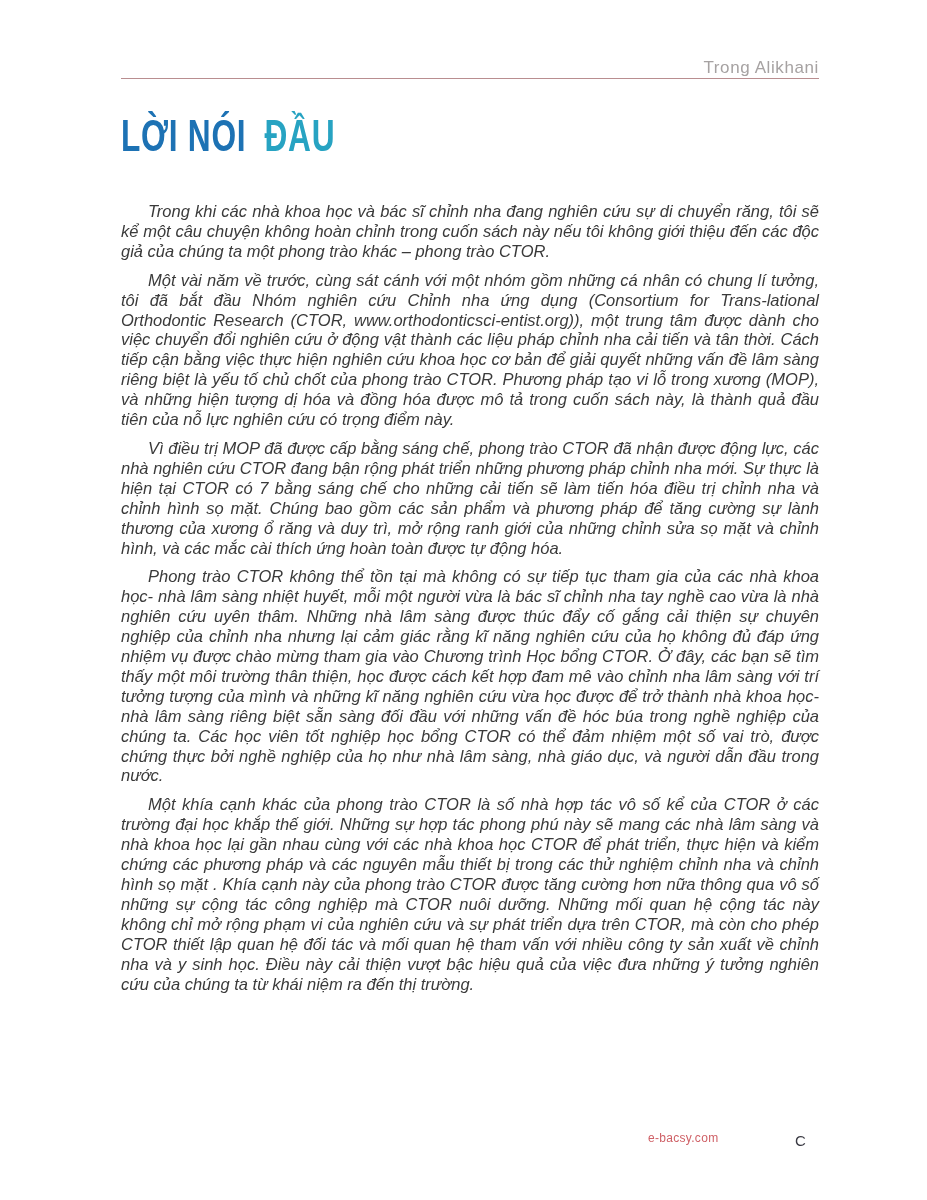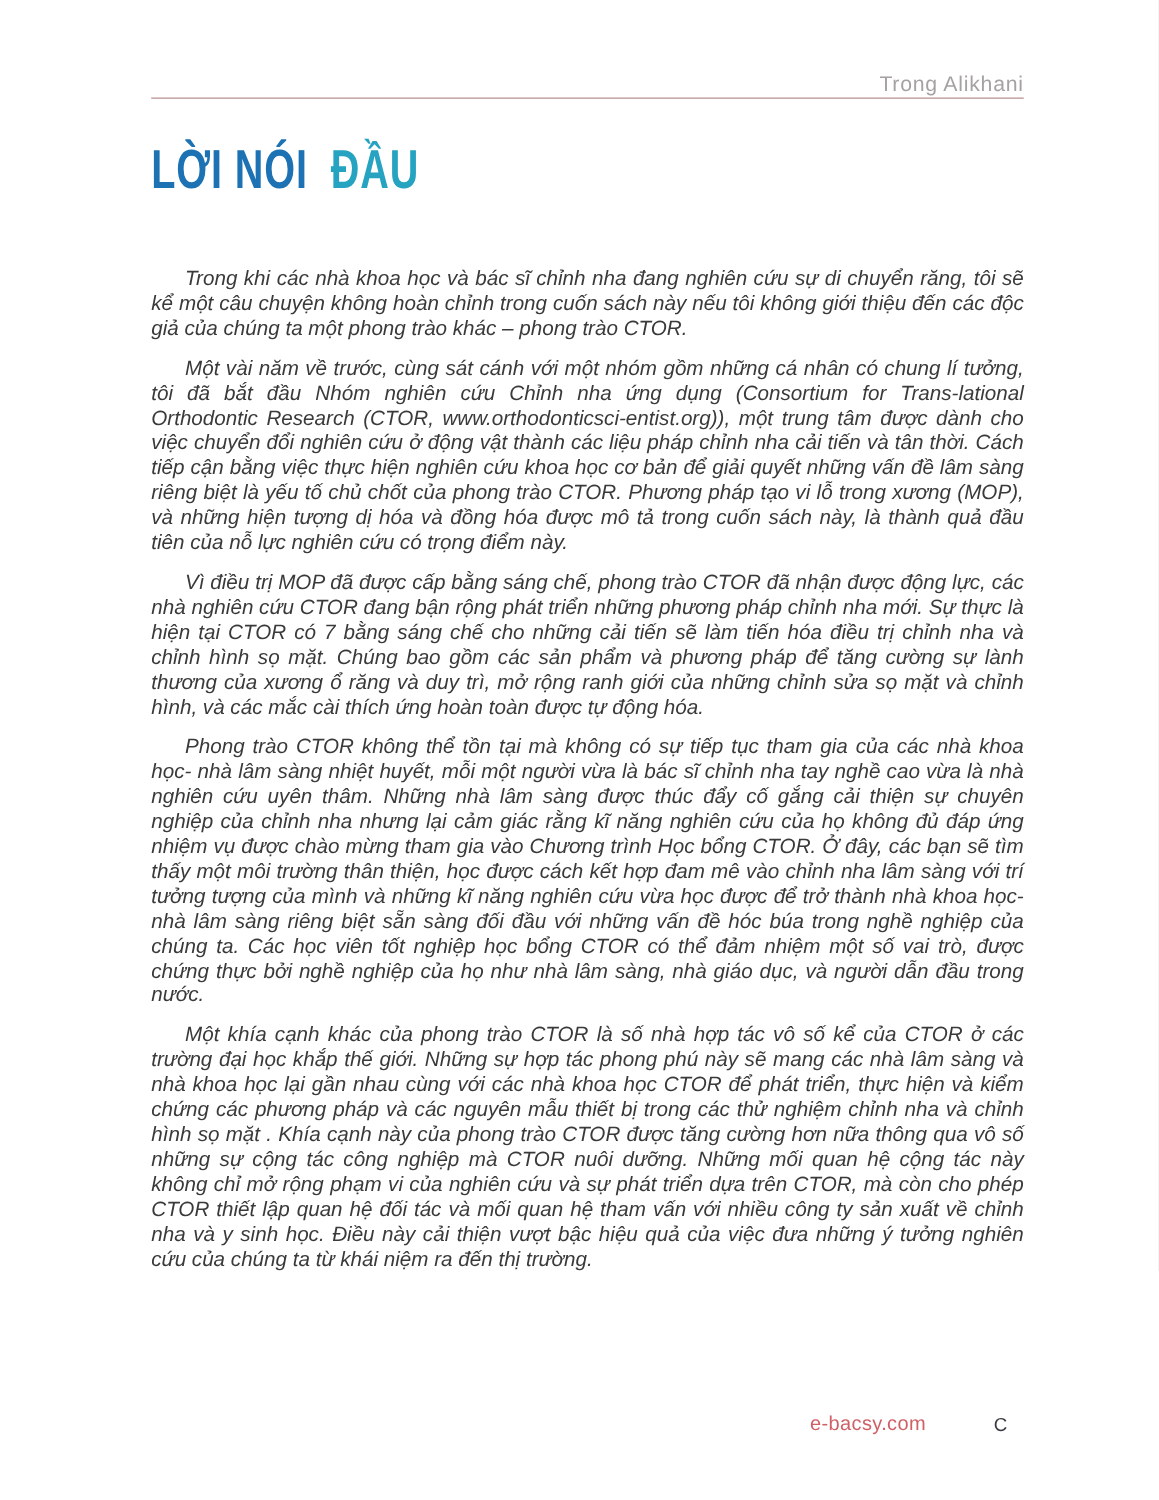--- a/index.html
+++ b/index.html
@@ -48,28 +48,28 @@
     top: 202px;
     left: 121px;
     width: 698px;
     color: #3a3a3a;
     font-size: 16.5px;
     line-height: 19.9px;
     font-style: italic;
     text-align: justify;
   }
   .body-text p {
-    margin: 12px 0 9px 0;
+    margin: 0 0 9px 0;
     text-indent: 27px;
   }
   .footer-site {
     position: absolute;
     top: 1131px;
     left: 648px;
-    font-size: 16px;
+    font-size: 12px;
     color: #cf6066;
     letter-spacing: 0.3px;
   }
   .footer-marker {
     position: absolute;
     top: 1132px;
     left: 795px;
     font-size: 15px;
     color: #3b3b44;
   }

